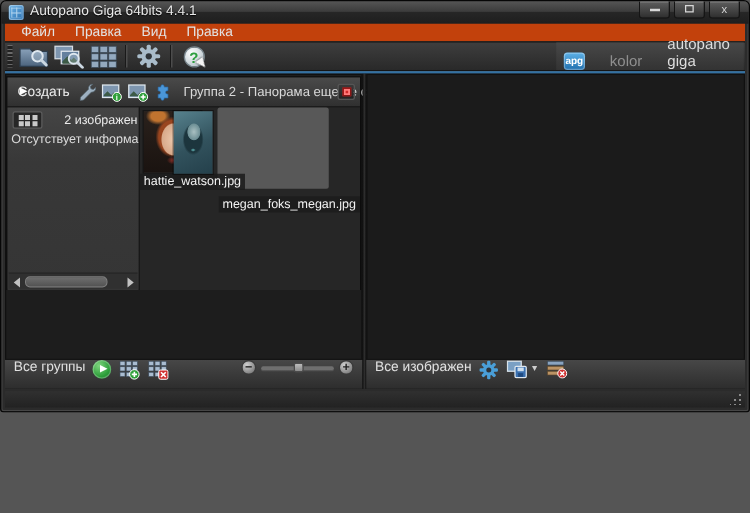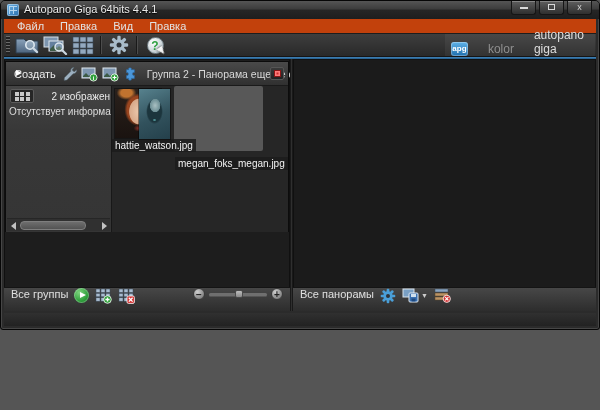--- a/index.html
+++ b/index.html
@@ -365,21 +365,21 @@
           </span>
           <span class="sl-circle">+</span>
         </span>
       </div>
     </div>
 
     <div class="vdivider"></div>
 
     <div class="right-panel">
       <div class="bbar">
-        <span class="bbar-label">Все панорамы</span>
+        <span class="bbar-label">Все изображен</span>
 
         <span class="bb-icon">
           <svg width="16" height="16" viewBox="0 0 24 24">
             <g fill="#4a9fd8">
               <rect x="10" y="1" width="4" height="22" rx="1.5"></rect>
               <rect x="10" y="1" width="4" height="22" rx="1.5" transform="rotate(45 12 12)"></rect>
               <rect x="10" y="1" width="4" height="22" rx="1.5" transform="rotate(90 12 12)"></rect>
               <rect x="10" y="1" width="4" height="22" rx="1.5" transform="rotate(135 12 12)"></rect>
               <circle cx="12" cy="12" r="7"></circle>
             </g>

